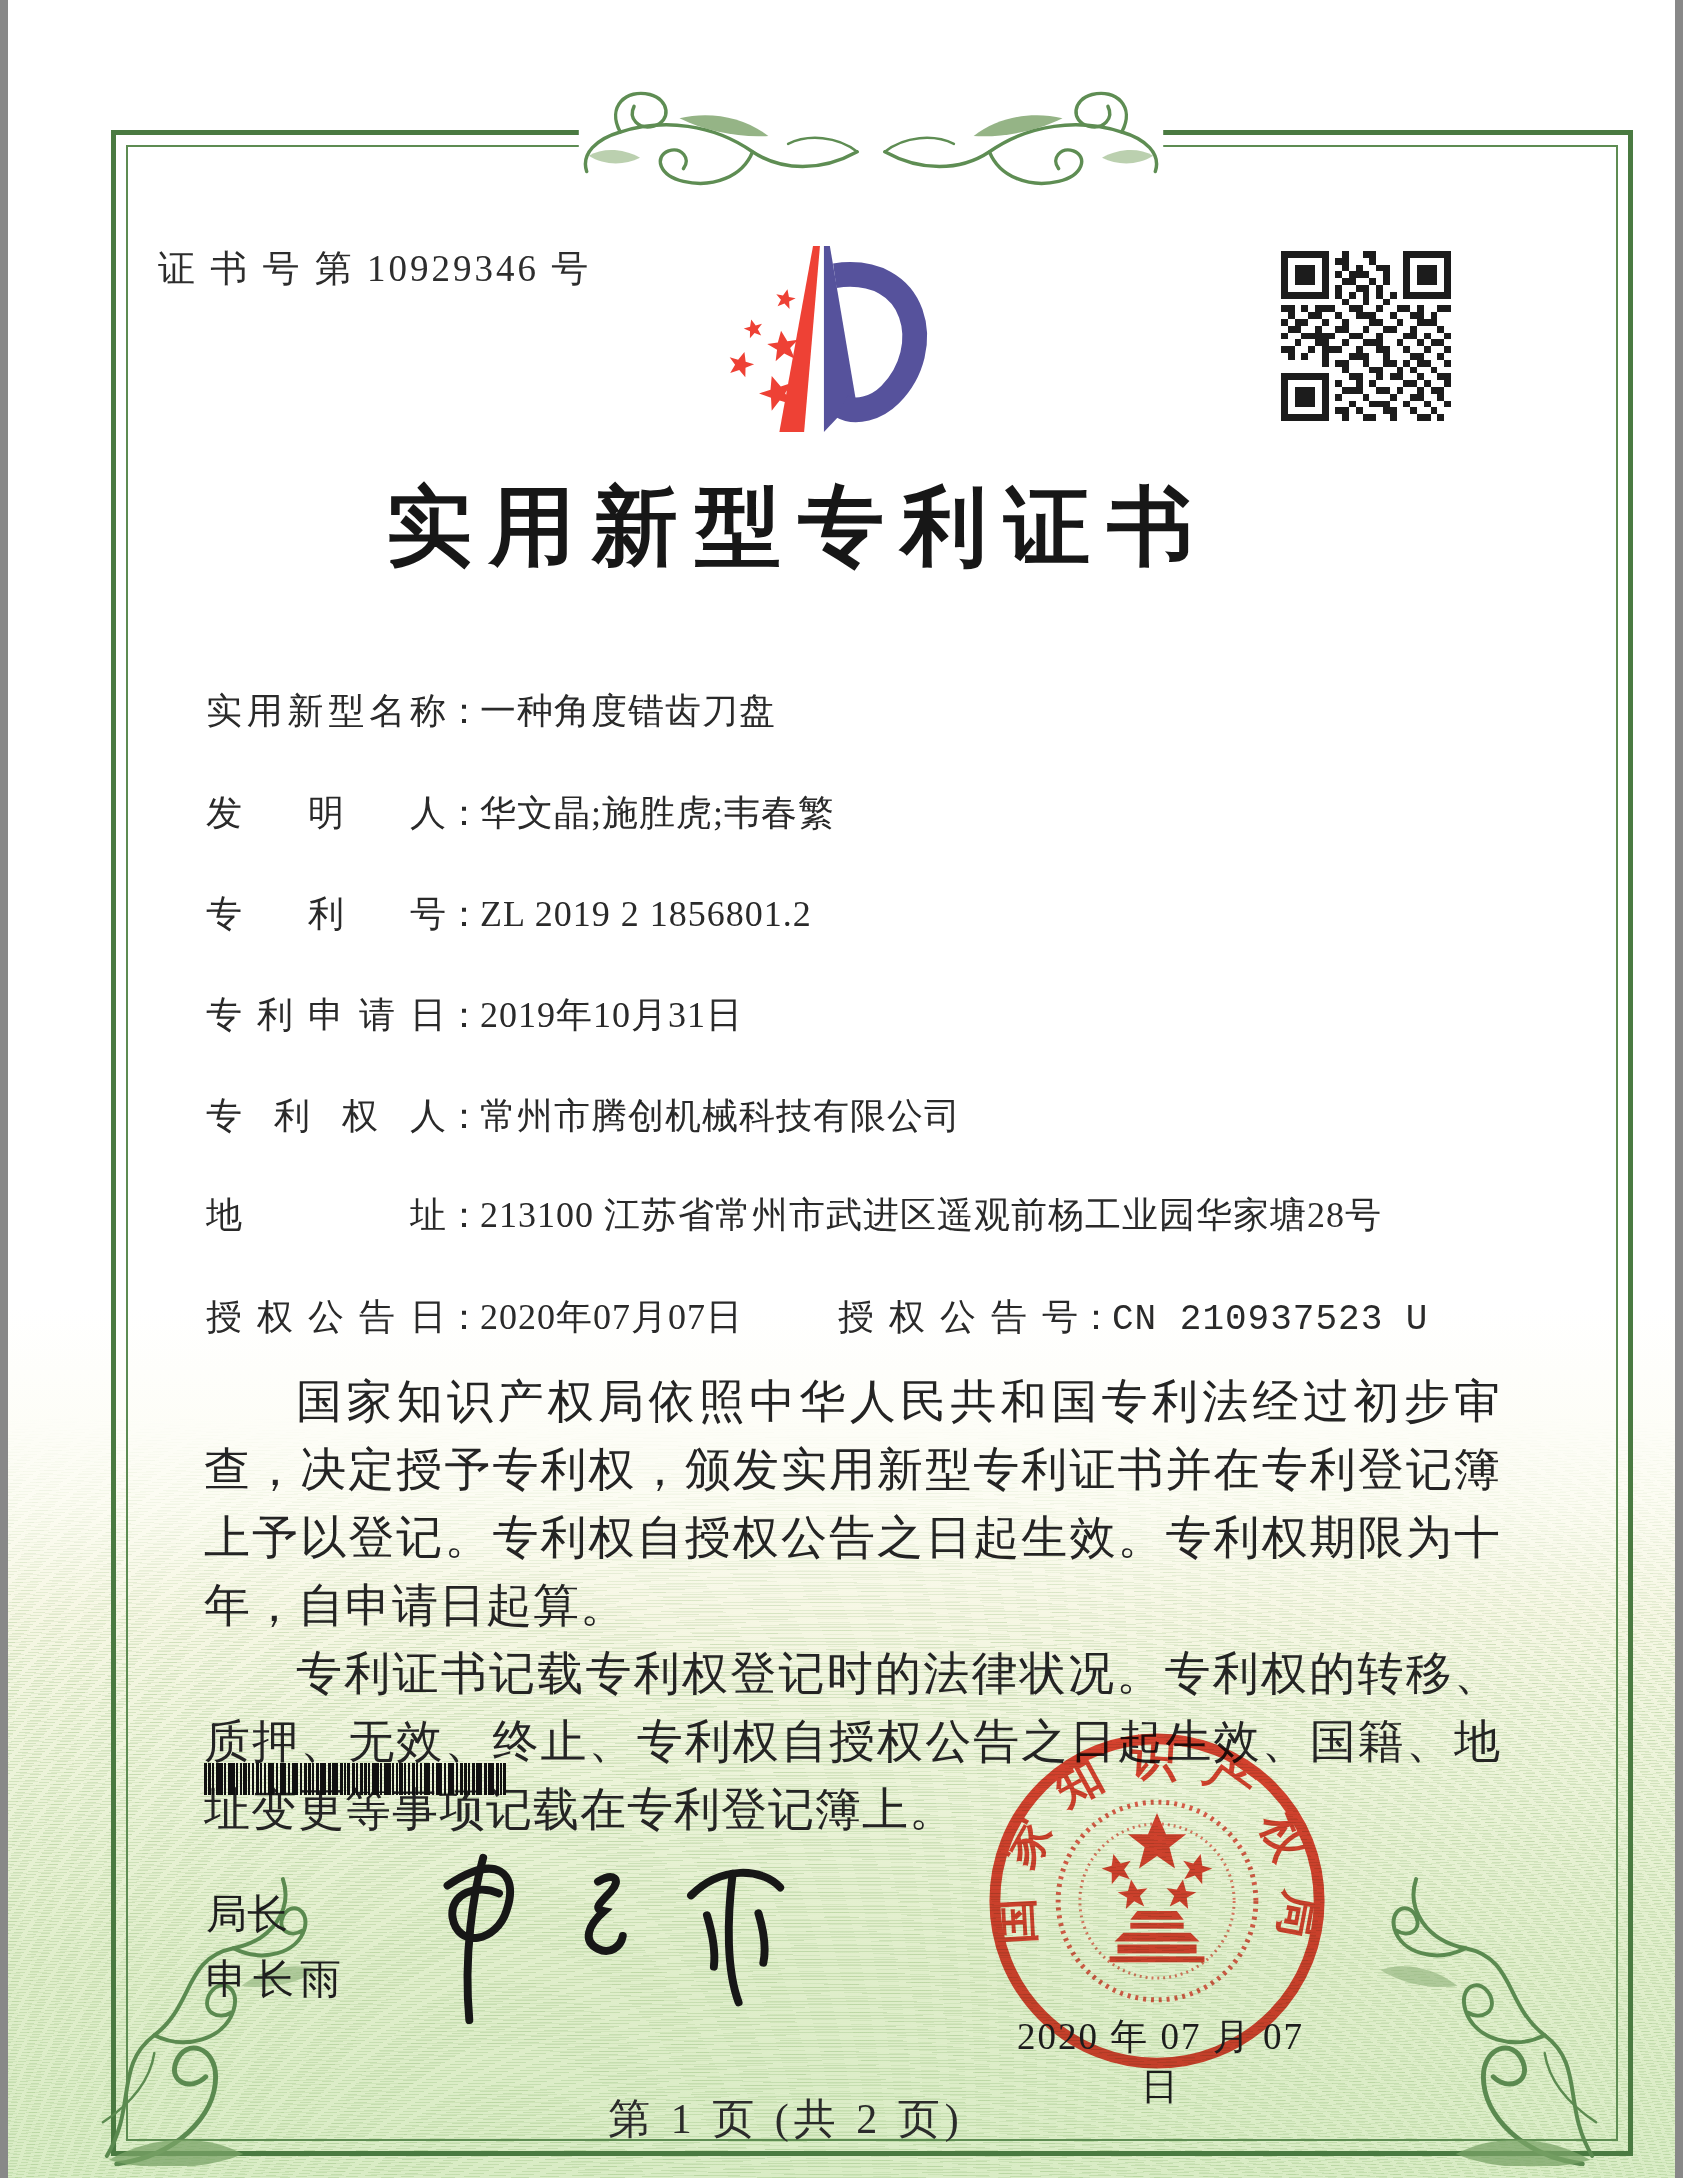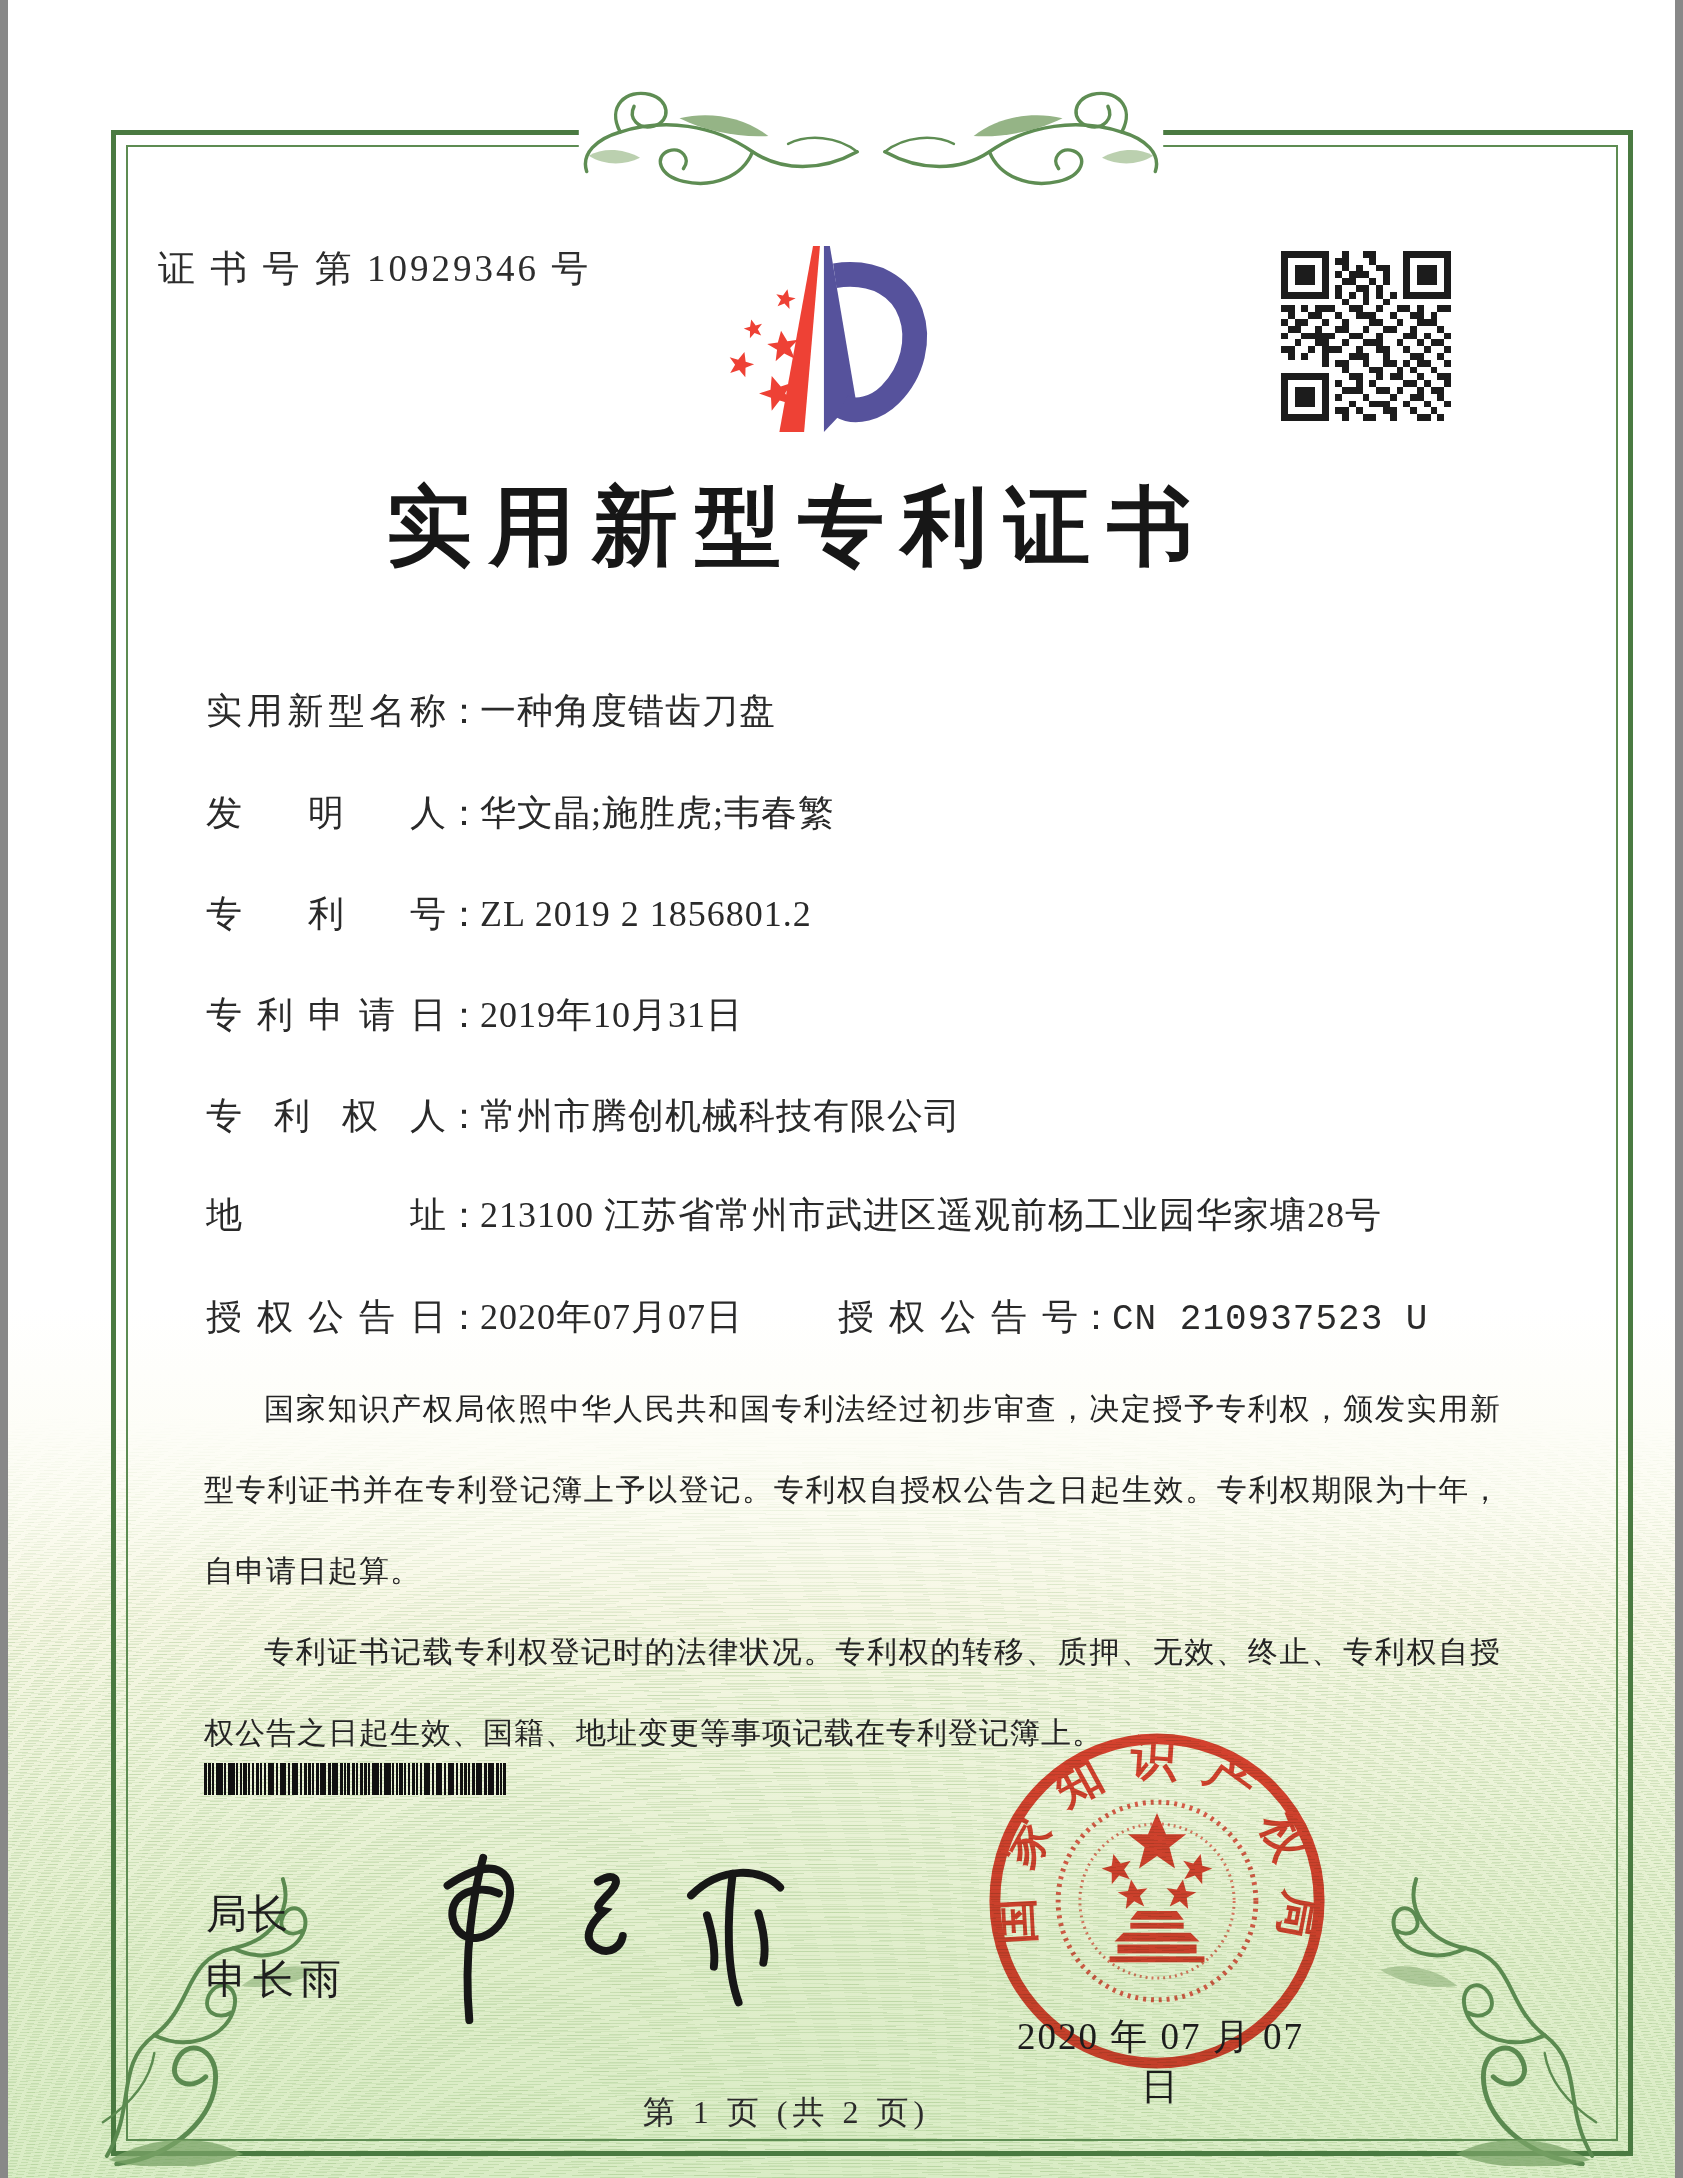--- a/index.html
+++ b/index.html
@@ -55,41 +55,41 @@
     display:inline-block;width:240px;vertical-align:bottom;
     text-align:justify;text-align-last:justify;
   }
   .row .colon{display:inline-block;width:34px;}
   .row .val{letter-spacing:1px;}
   .r1{top:687px}.r2{top:789px}.r3{top:890px}.r4{top:991px}
   .r5{top:1092px}.r6{top:1191px}.r7{top:1293px}
   .pair2{display:inline-block;margin-left:95px;font-family:Liberation Mono, monospace;}
   .body-text{
     position:absolute;left:196px;right:174px;top:1368px;
-    font-size:30px;line-height:81px;text-align:justify;color:#242424;
+    font-size:46px;line-height:68px;text-align:justify;color:#242424;
   }
   .body-text p{margin:0;text-indent:2em;letter-spacing:1px;}
   .barcode{
     position:absolute;left:196px;top:1763px;width:303px;height:32px;
     background-image:
       repeating-linear-gradient(90deg,#101010 0 2px,transparent 2px 4px),
       repeating-linear-gradient(90deg,#101010 0 1px,transparent 1px 6px),
       repeating-linear-gradient(90deg,#101010 0 3px,transparent 3px 13px);
   }
   .director-label{position:absolute;left:198px;top:1887px;font-size:41px;color:#1e1e1e;}
   .director-name{position:absolute;left:198px;top:1952px;font-size:41px;color:#1e1e1e;letter-spacing:6px;}
   .signature{position:absolute;left:394px;top:1830px;width:396px;height:208px;}
   .seal{position:absolute;left:975px;top:1727px;width:348px;height:348px;mix-blend-mode:multiply;opacity:.95;}
   .seal-date{
     position:absolute;left:986px;top:2012px;width:333px;text-align:center;
     font-size:37px;letter-spacing:2px;color:#1c1c1c;
   }
   .footer{
     position:absolute;left:0;right:111px;top:2091px;text-align:center;
-    font-size:32px;letter-spacing:5px;color:#2b2b2b;
+    font-size:42px;letter-spacing:5px;color:#2b2b2b;
   }
 </style>
 </head>
 <body>
 
 <svg width="0" height="0" style="position:absolute" aria-hidden="true">
   <defs>
     <path id="star5" d="M0,-10 L2.94,-3.09 L9.51,-3.09 L4.05,1.18 L5.88,8.09 L0,4 L-5.88,8.09 L-4.05,1.18 L-9.51,-3.09 L-2.94,-3.09 Z"></path>
     <g id="flourish" fill="none" stroke="#5b8a50" stroke-width="4" stroke-linecap="round">
       <path d="M14,292 C44,242 22,200 62,170 C102,140 92,92 142,82 C182,74 202,42 192,12"></path>

